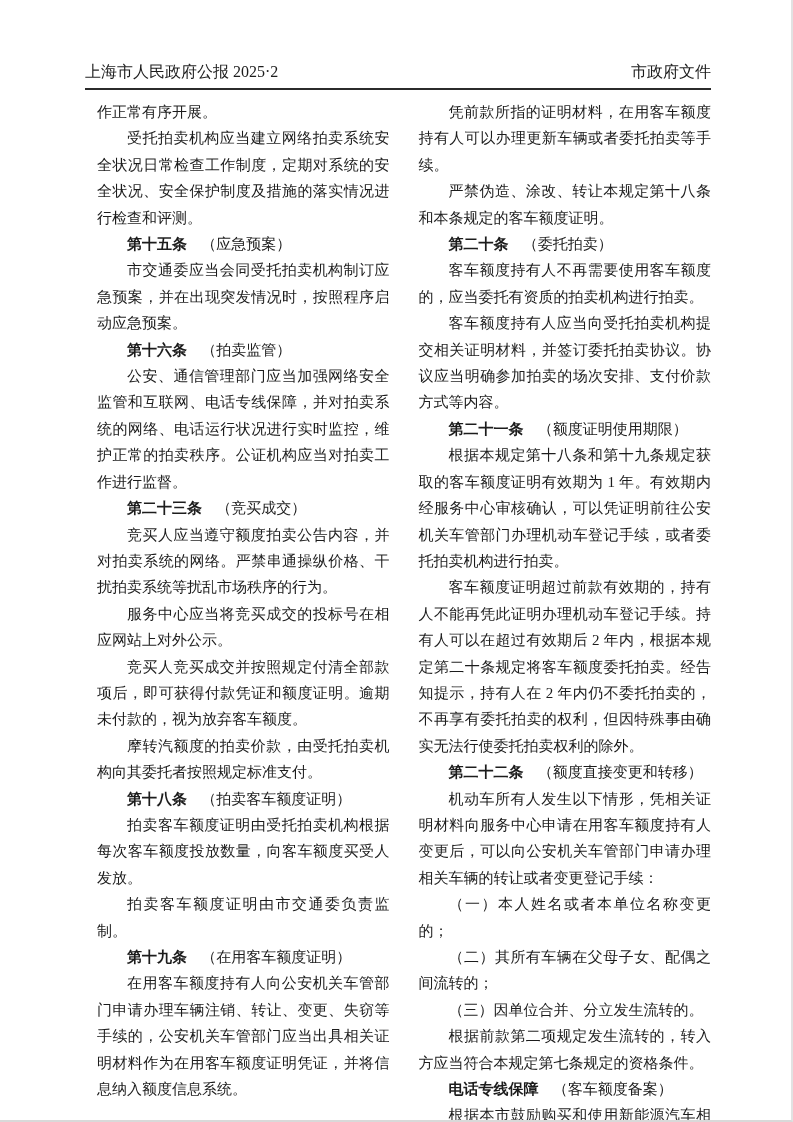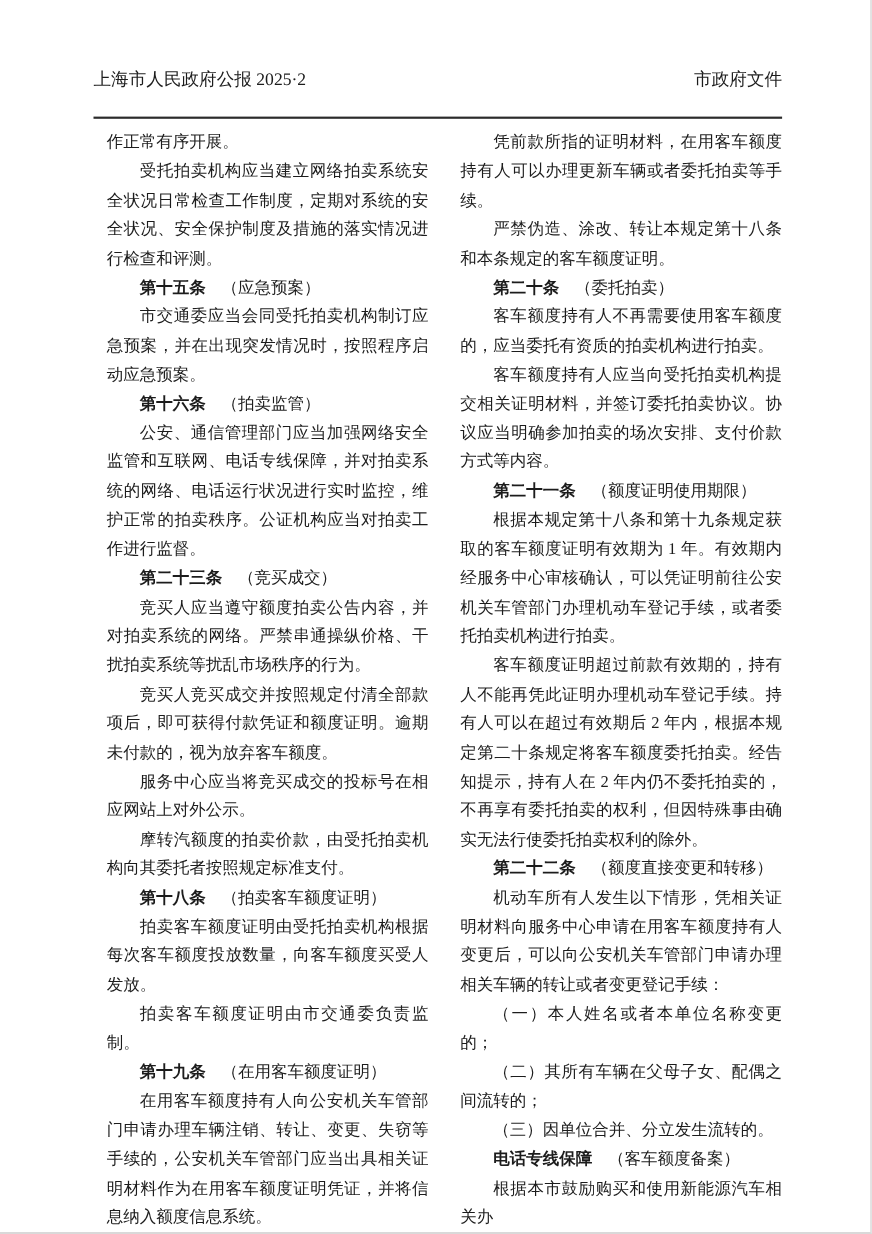--- a/index.html
+++ b/index.html
@@ -18,21 +18,21 @@
     border-bottom: 2px solid #d9d9d9;
     font-family: "Liberation Serif", "DejaVu Serif", serif;
     color: #1c1c1c;
     overflow: hidden;
   }
   .page-header {
     display: flex;
     justify-content: space-between;
     align-items: baseline;
     font-size: 16px;
-    padding-bottom: 23px;
+    padding-bottom: 5px;
     border-bottom: 2px solid #2b2b2b;
   }
   .columns {
     display: flex;
     gap: 17px;
     margin-top: 9px;
   }
   .column {
     flex: 1 1 0;
     font-size: 15px;
@@ -80,22 +80,22 @@
   <main class="columns">
     <div class="column" id="col-left">
         <p class="para no-indent">作正常有序开展。</p>
         <p class="para">受托拍卖机构应当建立网络拍卖系统安全状况日常检查工作制度，定期对系统的安全状况、安全保护制度及措施的落实情况进行检查和评测。</p>
         <p class="heading"><span class="art-num">第十五条</span><span class="art-title">（应急预案）</span></p>
         <p class="para">市交通委应当会同受托拍卖机构制订应急预案，并在出现突发情况时，按照程序启动应急预案。</p>
         <p class="heading"><span class="art-num">第十六条</span><span class="art-title">（拍卖监管）</span></p>
         <p class="para">公安、通信管理部门应当加强网络安全监管和互联网、电话专线保障，并对拍卖系统的网络、电话运行状况进行实时监控，维护正常的拍卖秩序。公证机构应当对拍卖工作进行监督。</p>
         <p class="heading"><span class="art-num">第二十三条</span><span class="art-title">（竞买成交）</span></p>
         <p class="para">竞买人应当遵守额度拍卖公告内容，并对拍卖系统的网络。严禁串通操纵价格、干扰拍卖系统等扰乱市场秩序的行为。</p>
+        <p class="para">服务中心应当将竞买成交的投标号在相应网站上对外公示。</p>
         <p class="para">竞买人竞买成交并按照规定付清全部款项后，即可获得付款凭证和额度证明。逾期未付款的，视为放弃客车额度。</p>
-        <p class="para">服务中心应当将竞买成交的投标号在相应网站上对外公示。</p>
         <p class="para">摩转汽额度的拍卖价款，由受托拍卖机构向其委托者按照规定标准支付。</p>
         <p class="heading"><span class="art-num">第十八条</span><span class="art-title">（拍卖客车额度证明）</span></p>
         <p class="para">拍卖客车额度证明由受托拍卖机构根据每次客车额度投放数量，向客车额度买受人发放。</p>
         <p class="para">拍卖客车额度证明由市交通委负责监制。</p>
         <p class="heading"><span class="art-num">第十九条</span><span class="art-title">（在用客车额度证明）</span></p>
         <p class="para">在用客车额度持有人向公安机关车管部门申请办理车辆注销、转让、变更、失窃等手续的，公安机关车管部门应当出具相关证明材料作为在用客车额度证明凭证，并将信息纳入额度信息系统。</p>
       </div>
     <div class="column" id="col-right">
         <p class="para">凭前款所指的证明材料，在用客车额度持有人可以办理更新车辆或者委托拍卖等手续。</p>
         <p class="para">严禁伪造、涂改、转让本规定第十八条和本条规定的客车额度证明。</p>
@@ -103,20 +103,21 @@
         <p class="para">客车额度持有人不再需要使用客车额度的，应当委托有资质的拍卖机构进行拍卖。</p>
         <p class="para">客车额度持有人应当向受托拍卖机构提交相关证明材料，并签订委托拍卖协议。协议应当明确参加拍卖的场次安排、支付价款方式等内容。</p>
         <p class="heading"><span class="art-num">第二十一条</span><span class="art-title">（额度证明使用期限）</span></p>
         <p class="para">根据本规定第十八条和第十九条规定获取的客车额度证明有效期为 1 年。有效期内经服务中心审核确认，可以凭证明前往公安机关车管部门办理机动车登记手续，或者委托拍卖机构进行拍卖。</p>
         <p class="para">客车额度证明超过前款有效期的，持有人不能再凭此证明办理机动车登记手续。持有人可以在超过有效期后 2 年内，根据本规定第二十条规定将客车额度委托拍卖。经告知提示，持有人在 2 年内仍不委托拍卖的，不再享有委托拍卖的权利，但因特殊事由确实无法行使委托拍卖权利的除外。</p>
         <p class="heading"><span class="art-num">第二十二条</span><span class="art-title">（额度直接变更和转移）</span></p>
         <p class="para">机动车所有人发生以下情形，凭相关证明材料向服务中心申请在用客车额度持有人变更后，可以向公安机关车管部门申请办理相关车辆的转让或者变更登记手续：</p>
         <p class="para">（一）本人姓名或者本单位名称变更的；</p>
         <p class="para">（二）其所有车辆在父母子女、配偶之间流转的；</p>
         <p class="para">（三）因单位合并、分立发生流转的。</p>
+        <p class="para">根据前款第二项规定发生流转的，转入方应当符合本规定第七条规定的资格条件。</p>
         <p class="heading"><span class="art-num">电话专线保障</span><span class="art-title">（客车额度备案）</span></p>
         <p class="para">根据本市鼓励购买和使用新能源汽车相关办</p>
       </div>
   </main>
 
   <footer class="page-footer">
     <span class="page-number">— 12 —</span>
   </footer>
 </div>
 

